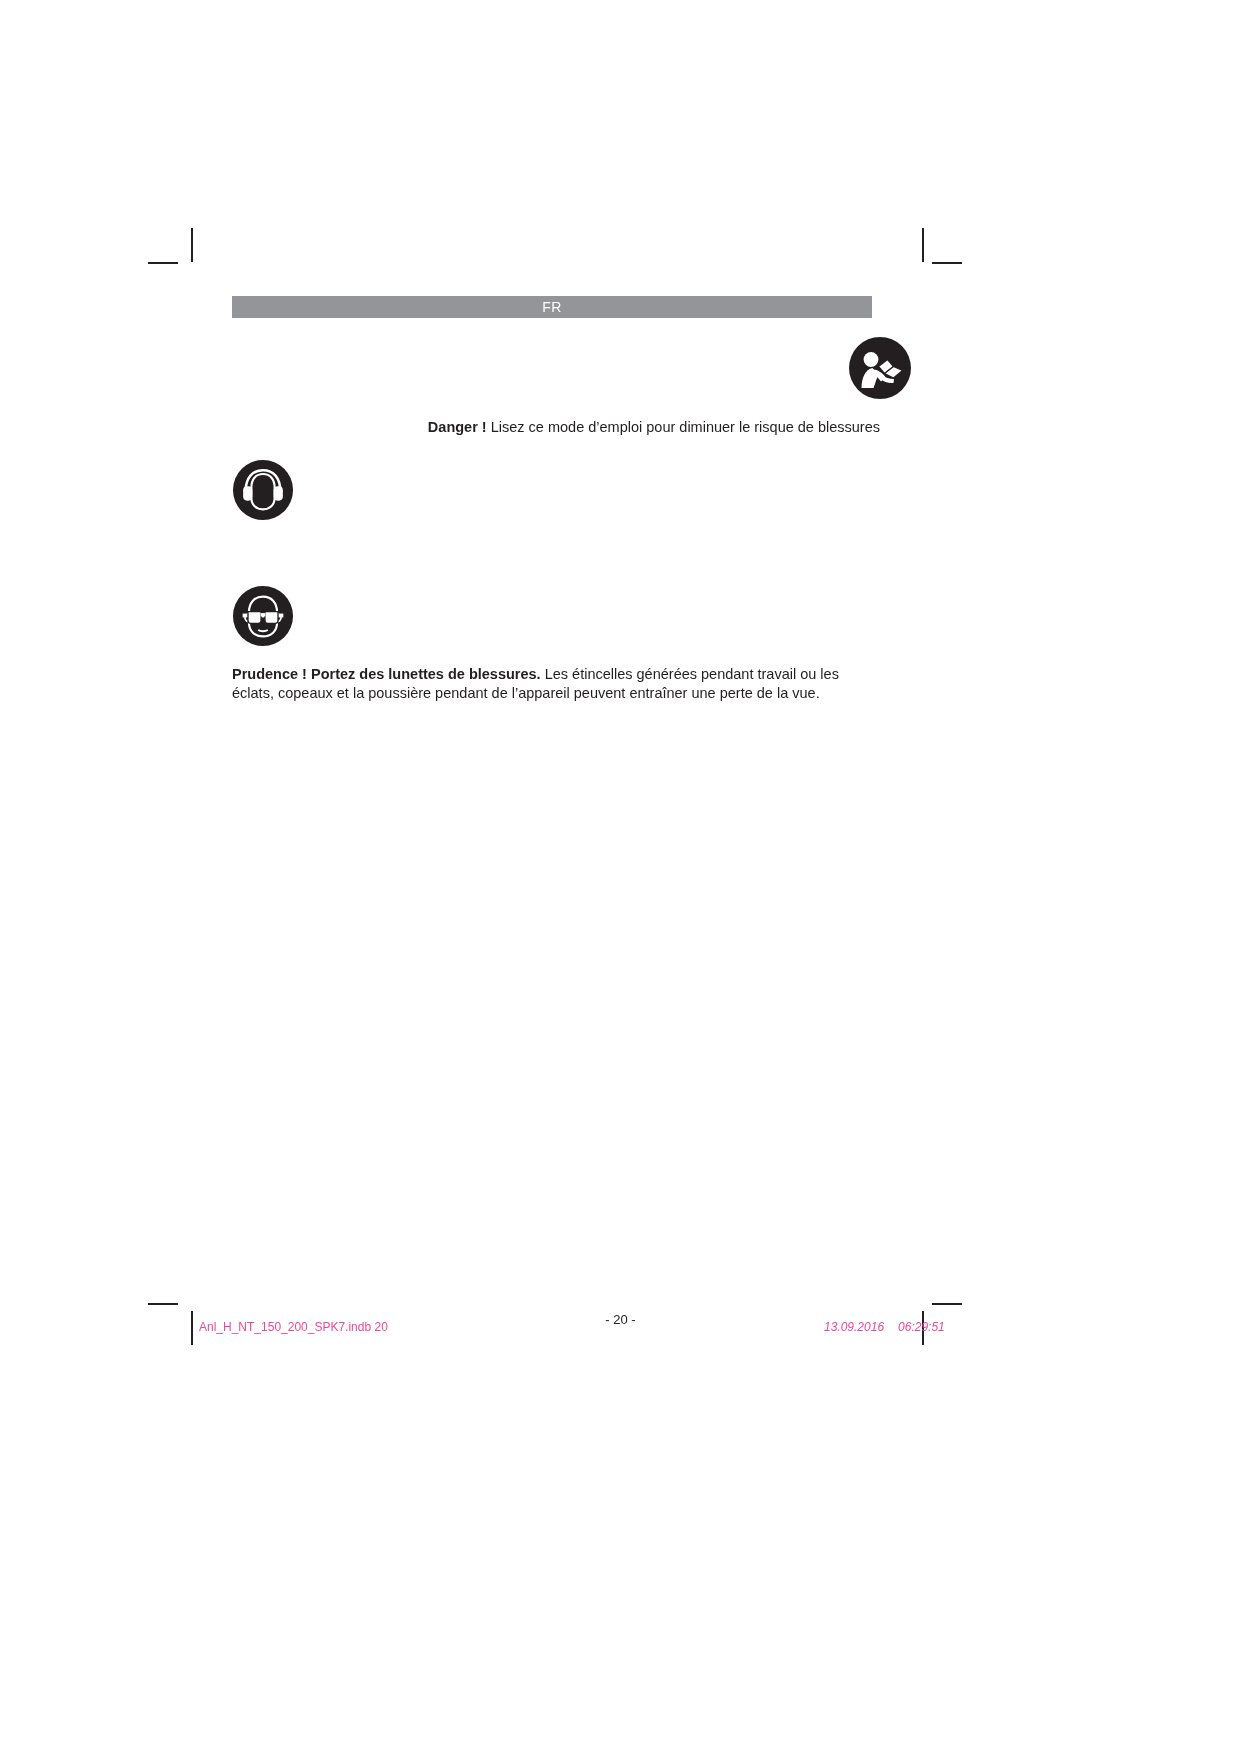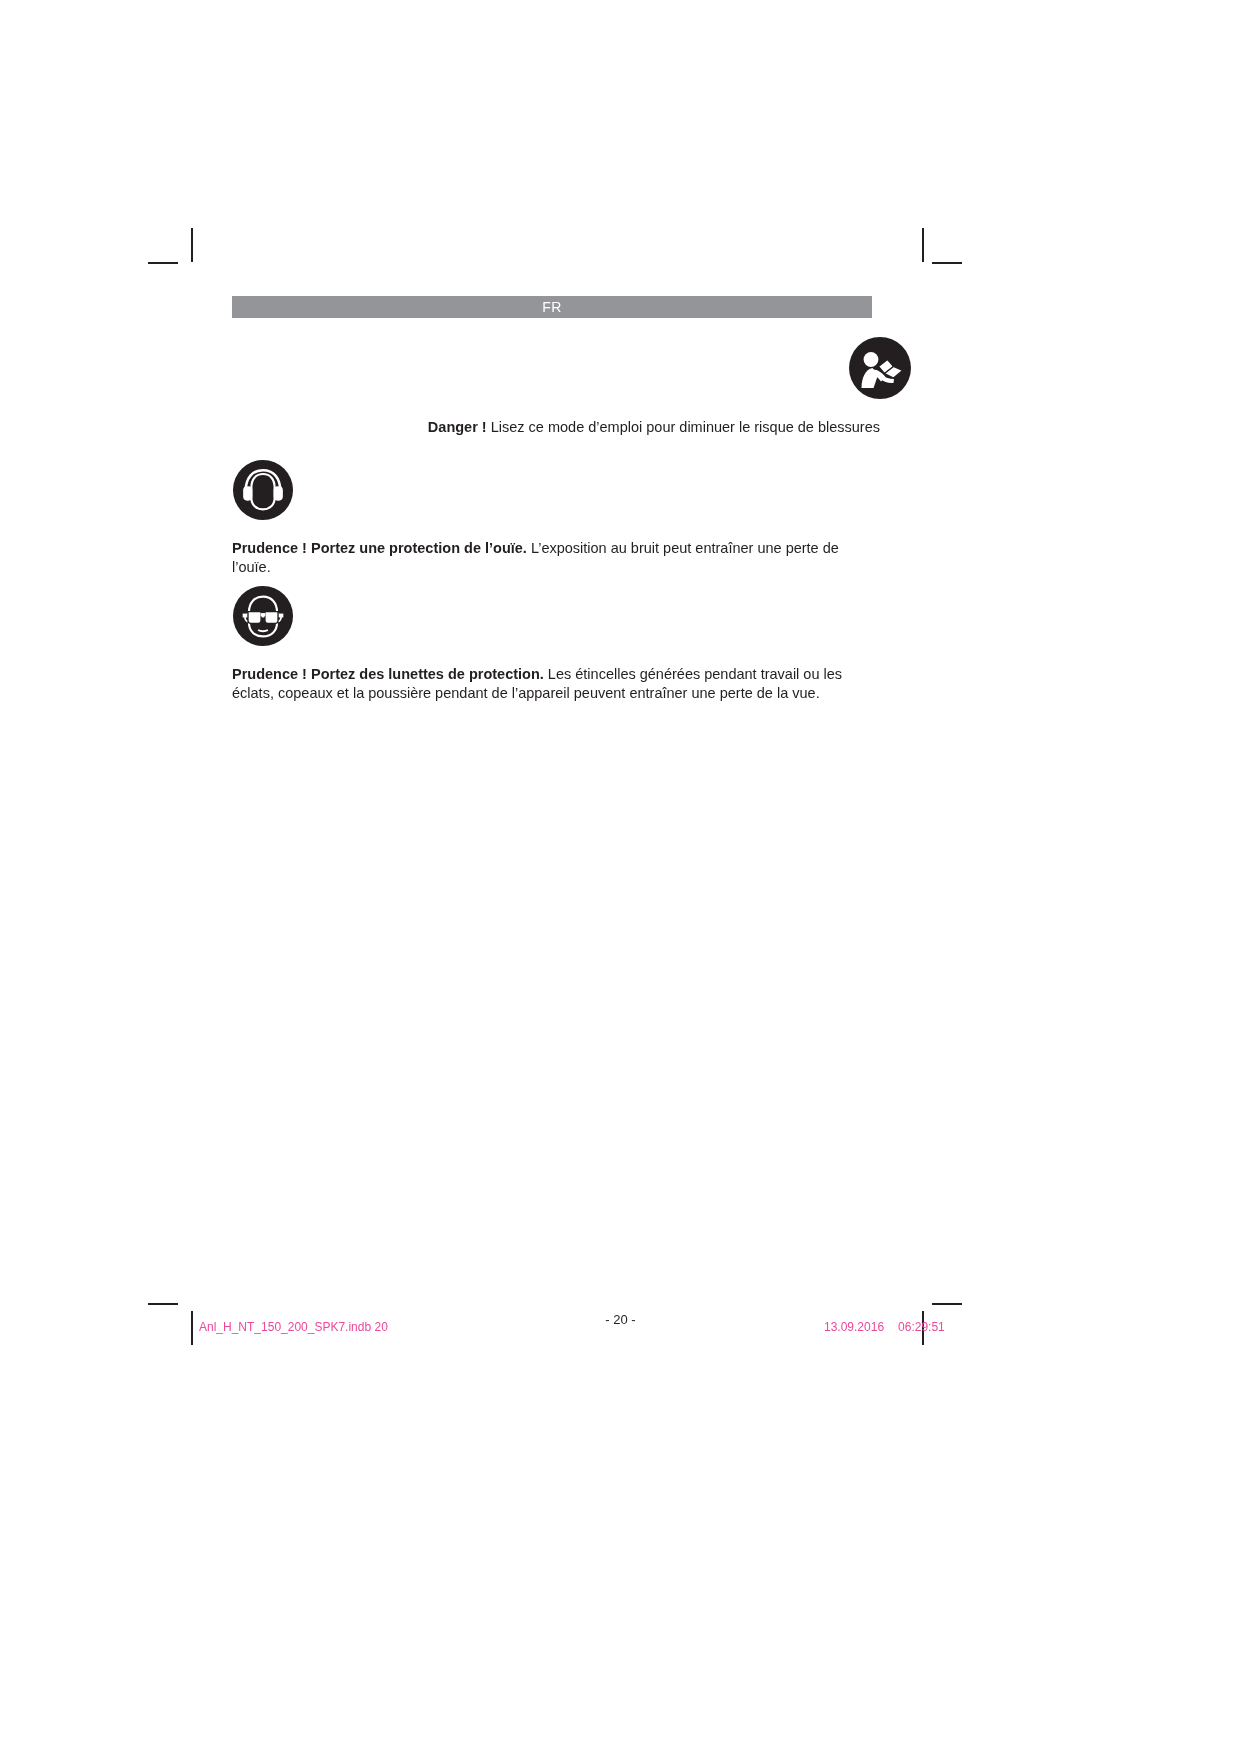--- a/index.html
+++ b/index.html
@@ -79,21 +79,21 @@
   }
   .footer-line {
     position: absolute;
     top: 1320px;
     font-size: 12px;
     color: #ec4899;
     white-space: nowrap;
   }
   .footer-left  { left: 199px; }
   .footer-right { left: 810px; }
-  .footer-right span { margin-left: 14px; }
+  .footer-right span { margin-left: 14px; font-style: italic; }
 </style>
 </head>
 <body>
 
 <div class="page">
 
   <div class="crop-mark crop-h" style="left:148px; top:262px;"></div>
   <div class="crop-mark crop-v" style="left:191px; top:228px;"></div>
 
   <div class="crop-mark crop-h" style="left:932px; top:262px;"></div>
@@ -139,23 +139,20 @@
 
         <path d="M14 34 C14 19 21.5 11.5 32 11.5 C42.5 11.5 50 19 50 34" fill="none" stroke="#ffffff" stroke-width="2.6"></path>
 
         <path d="M32 15.5 C39.5 15.5 44 21 44 29.5 L44 40 C44 47.5 39 52 32 52 C25 52 20 47.5 20 40 L20 29.5 C20 21 24.5 15.5 32 15.5 Z" fill="#231f20" stroke="#ffffff" stroke-width="2.2"></path>
 
         <rect x="11.5" y="28" width="9.5" height="15" rx="4.2" fill="#ffffff"></rect>
 
         <rect x="43" y="28" width="9.5" height="15" rx="4.2" fill="#ffffff"></rect>
       </svg>
     </span>
-    <div class="notice-text">
-      <b>Prudence ! Portez une protection de l’ouïe.</b><span> L’exposition au bruit peut entraîner une perte de l’ouïe.</span>
-    </div>
   </div>
 
   <div class="notice" id="notice-eye">
     <span class="notice-icon">
       <svg width="62" height="62" viewBox="0 0 64 64" aria-hidden="true">
         <circle cx="32" cy="32" r="31" fill="#231f20"></circle>
 
         <path d="M32 12 C41 12 46.5 18.5 46.5 28 L46.5 39 C46.5 47.5 40.5 53 32 53 C23.5 53 17.5 47.5 17.5 39 L17.5 28 C17.5 18.5 23 12 32 12 Z" fill="#231f20" stroke="#ffffff" stroke-width="2.2"></path>
 
         <path d="M17.5 30 C14.5 30 13 32 13.5 34.5 C14 37 16 38 17.5 37.5 Z" fill="#231f20" stroke="#ffffff" stroke-width="1.8"></path>
@@ -166,21 +163,21 @@
         <path d="M16.5 27.5 L30 27.5 L30 37 C30 38.6 28.8 39.6 27 39.6 L19.5 39.6 C17.7 39.6 16.5 38.6 16.5 37 Z" fill="#ffffff" stroke="#231f20" stroke-width="1.4"></path>
 
         <path d="M34 27.5 L47.5 27.5 L47.5 37 C47.5 38.6 46.3 39.6 44.5 39.6 L37 39.6 C35.2 39.6 34 38.6 34 37 Z" fill="#ffffff" stroke="#231f20" stroke-width="1.4"></path>
 
         <rect x="29.5" y="29" width="5" height="3.4" fill="#ffffff"></rect>
 
         <path d="M27 46.5 C29.5 48.2 34.5 48.2 37 46.5" fill="none" stroke="#ffffff" stroke-width="2"></path>
       </svg>
     </span>
     <div class="notice-text">
-      <b>Prudence ! Portez des lunettes de protection.</b><span> Les étincelles générées pendant travail ou les éclats, copeaux et la poussière pendant de l’appareil peuvent entraîner une perte de la vue.</span>
+      <b>Prudence ! Portez des lunettes de blessures.</b><span> Les étincelles générées pendant travail ou les éclats, copeaux et la poussière pendant de l’appareil peuvent entraîner une perte de la vue.</span>
     </div>
   </div>
 
   <div class="page-number">- 20 -</div>
 
   <div class="footer-line footer-left">Anl_H_NT_150_200_SPK7.indb   20</div>
 
   <div class="footer-line footer-right">
     <span>13.09.2016</span><span>06:29:51</span>
   </div>

